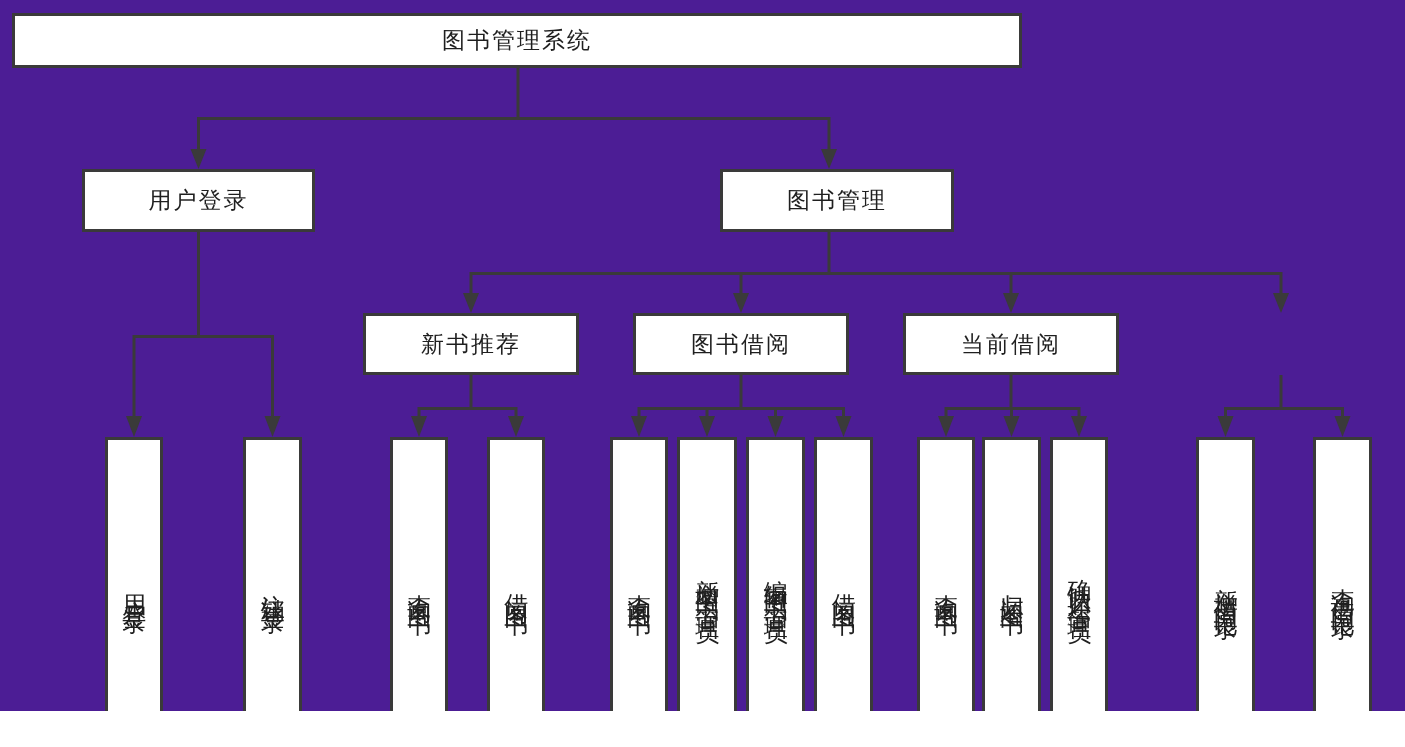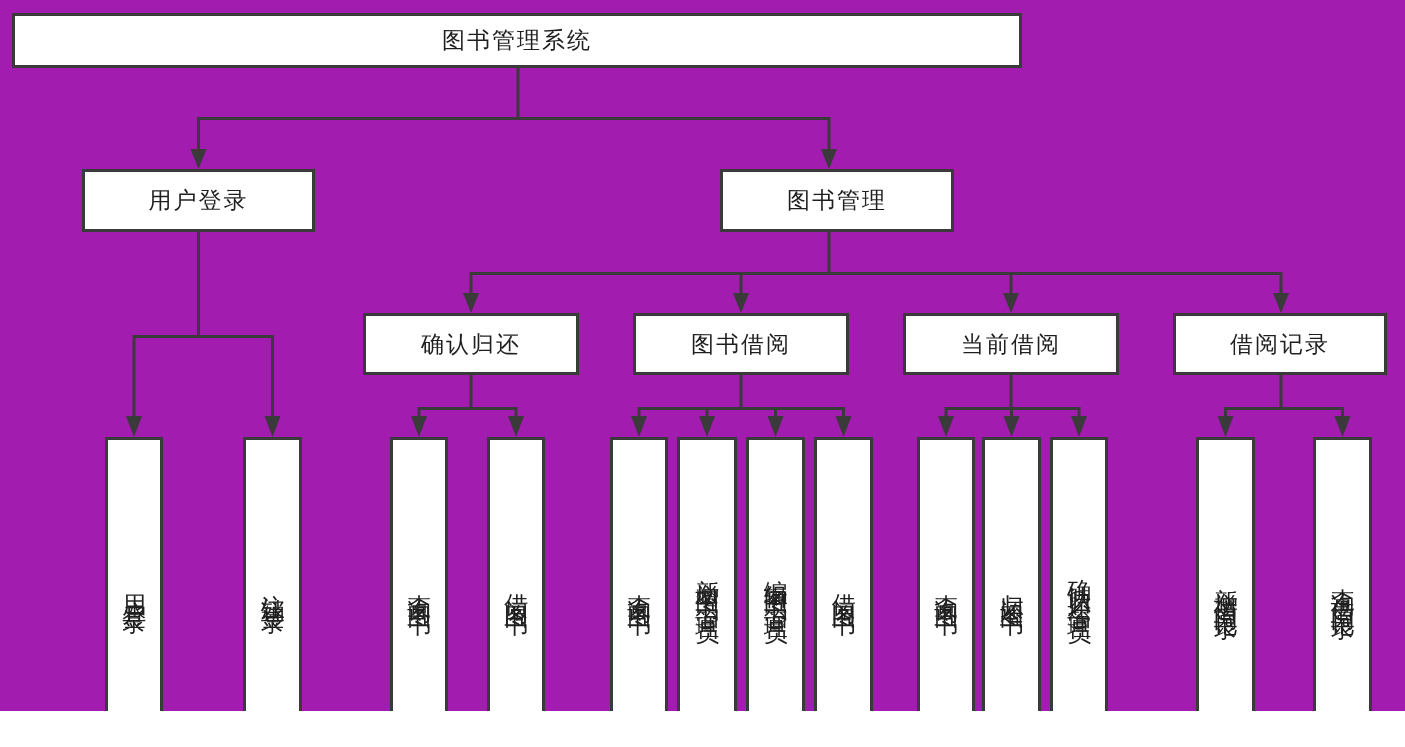--- a/index.html
+++ b/index.html
@@ -1,20 +1,20 @@
 <!DOCTYPE html>
 <html><head>
 <meta charset="utf-8">
 <style>
   html, body { margin: 0; padding: 0; background: #ffffff; }
   .stage {
     position: relative;
     width: 1405px;
     height: 711px;
-    background: #a21caf;
+    background: #4c1d95;
     font-family: "DejaVu Sans", sans-serif;
     overflow: hidden;
   }
   .connector-layer {
     position: absolute;
     left: 0; top: 0;
     width: 1405px; height: 747px;
     z-index: 1;
   }
   .box {
@@ -107,30 +107,27 @@
   </div>
 
   <div class="box hbox" style="left:82px;top:169px;width:233px;height:63px">
     <span>用户登录</span>
   </div>
   <div class="box hbox" style="left:720px;top:169px;width:234px;height:63px">
     <span>图书管理</span>
   </div>
 
   <div class="box hbox" style="left:363px;top:313px;width:216px;height:62px">
-    <span>确认归还</span>
+    <span>新书推荐</span>
   </div>
   <div class="box hbox" style="left:633px;top:313px;width:216px;height:62px">
     <span>图书借阅</span>
   </div>
   <div class="box hbox" style="left:903px;top:313px;width:216px;height:62px">
     <span>当前借阅</span>
-  </div>
-  <div class="box hbox" style="left:1173px;top:313px;width:214px;height:62px">
-    <span>借阅记录</span>
   </div>
 
   <div class="box vbox" style="left:105px;top:437px;width:58px;height:299px">
     <span class="vtext">用户登录</span>
   </div>
   <div class="box vbox" style="left:243px;top:437px;width:59px;height:299px">
     <span class="vtext">注销登录</span>
   </div>
 
   <div class="box vbox" style="left:390px;top:437px;width:58px;height:299px">

